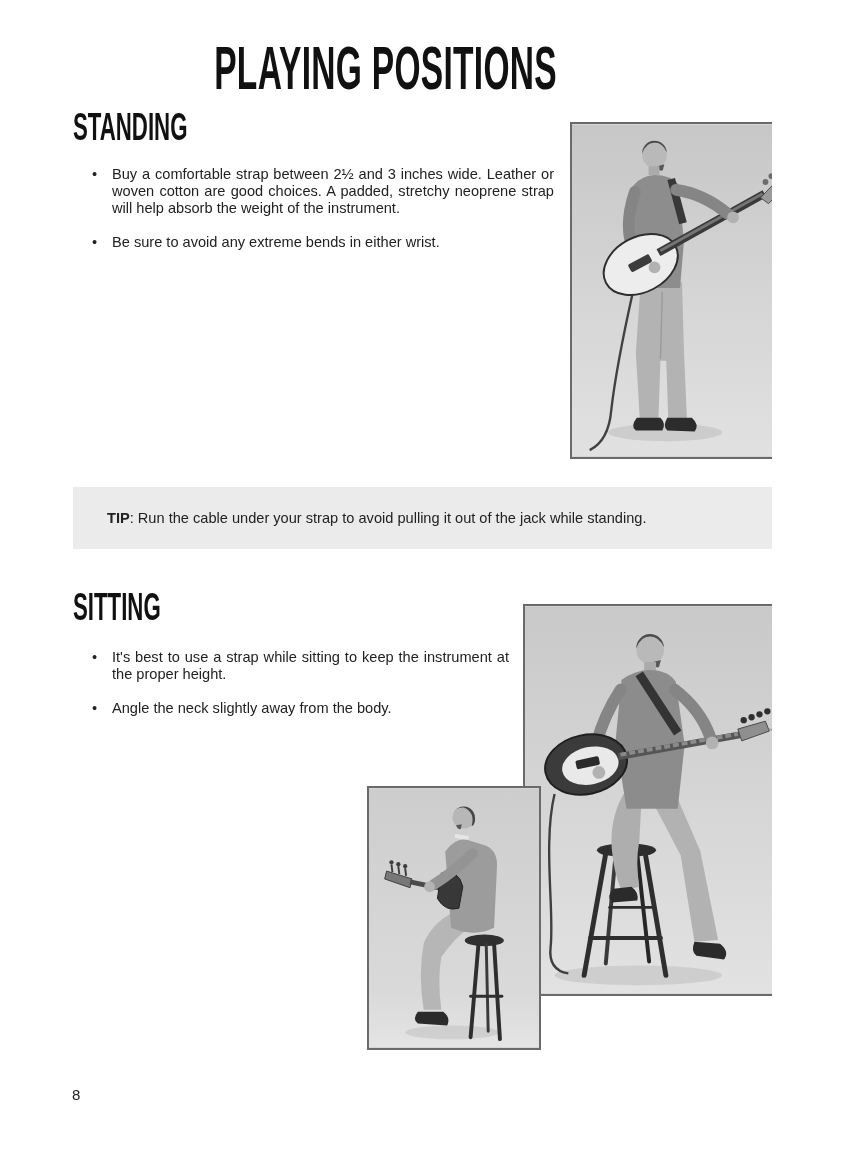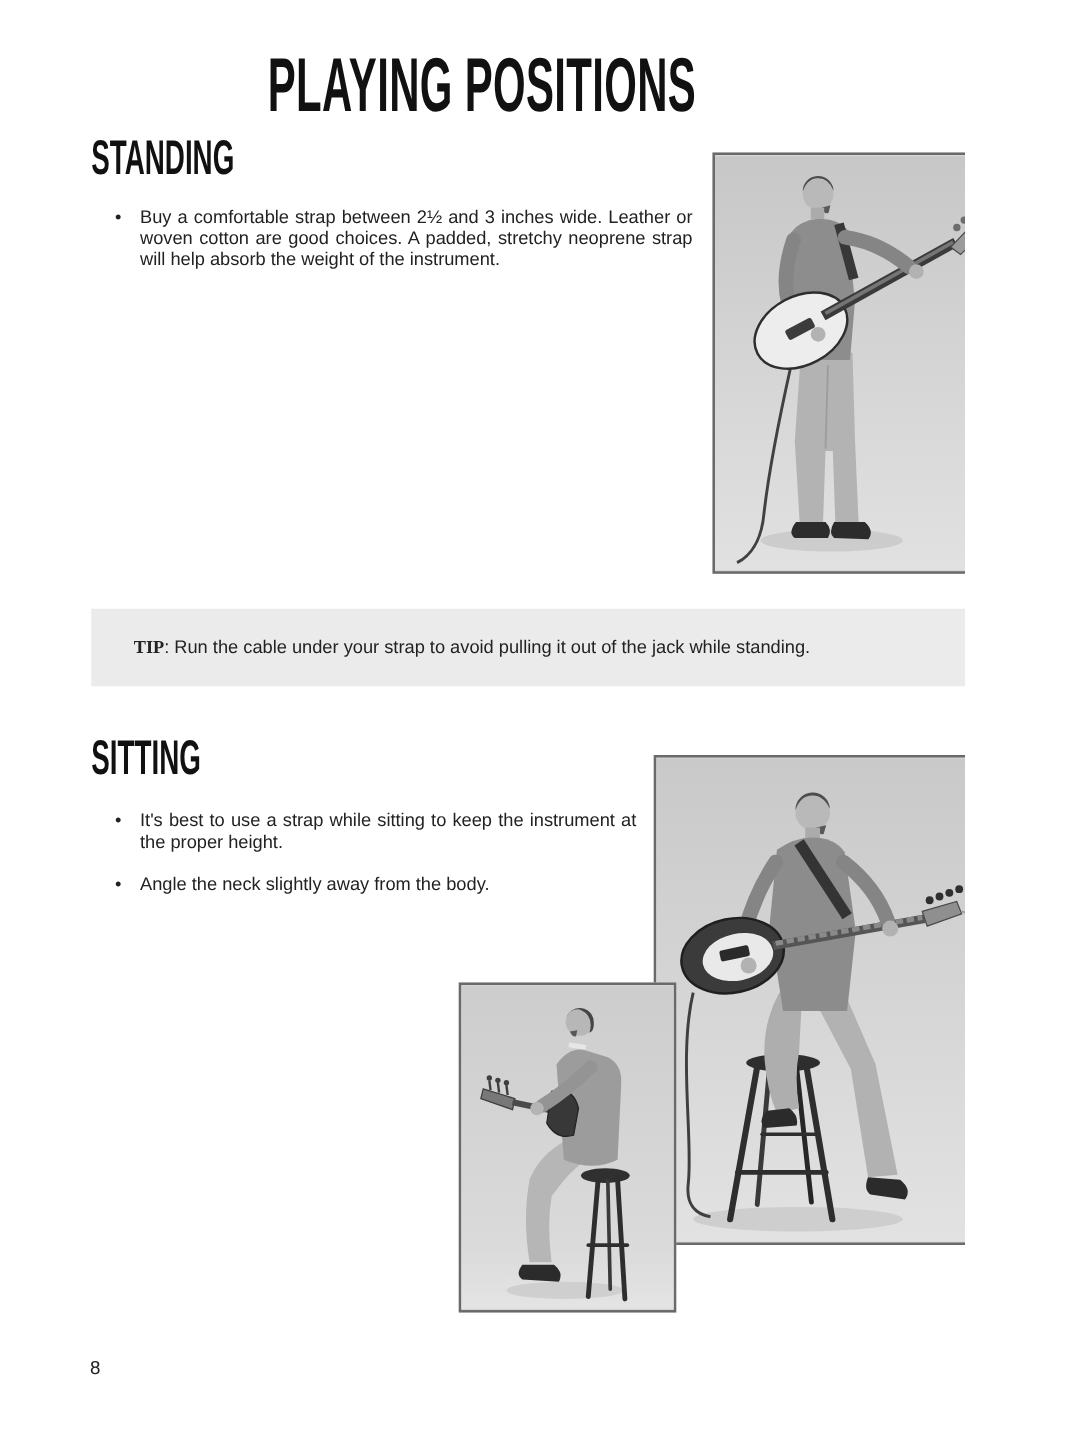--- a/index.html
+++ b/index.html
@@ -36,38 +36,39 @@
   .photo svg { display:block; width:100%; height:100%; }
   #photo-standing      { left:570px; top:122px;  width:224px; height:337px; z-index:1; }
   #photo-sitting-front { left:523px; top:604px;  width:270px; height:392px; z-index:1; }
   #photo-sitting-side  { left:367px; top:786px;  width:174px; height:264px; z-index:2; }
 
   .tip-box {
     position:absolute; left:73px; top:487px; width:721px; height:62px;
     background:#ebebeb; display:flex; align-items:center; padding-left:34px;
     font-size:14.6px; color:#222;
   }
-  .tip-box b { font-weight:700;font-family:Liberation Serif, serif; }
+  .tip-box b { font-weight:700; }
   .page-number { position:absolute; left:72px; top:1086px; font-size:15px; color:#222; }
 </style>
 </head>
 <body>
 
 <div class="page">
 
   <div class="title-wrap">
     <h1 class="condensed-xl">PLAYING POSITIONS</h1>
   </div>
 
   <div class="section-heading" id="standing-heading">
     <h2 class="condensed-lg">STANDING</h2>
   </div>
 
   <ul class="bullets" id="standing-bullets">
     <li>Buy a comfortable strap between 2½ and 3 inches wide. Leather or woven cotton are good choices. A padded, stretchy neoprene strap will help absorb the weight of the instrument.</li>
+    <li>Be sure to avoid any extreme bends in either wrist.</li>
   </ul>
 
   <figure class="photo" id="photo-standing">
     <svg viewBox="0 0 224 337">
       <defs>
         <linearGradient id="bgA" x1="0" y1="0" x2="0" y2="1">
           <stop offset="0" stop-color="#c7c7c7"></stop>
           <stop offset="0.55" stop-color="#d6d6d6"></stop>
           <stop offset="1" stop-color="#e1e1e1"></stop>
         </linearGradient>

